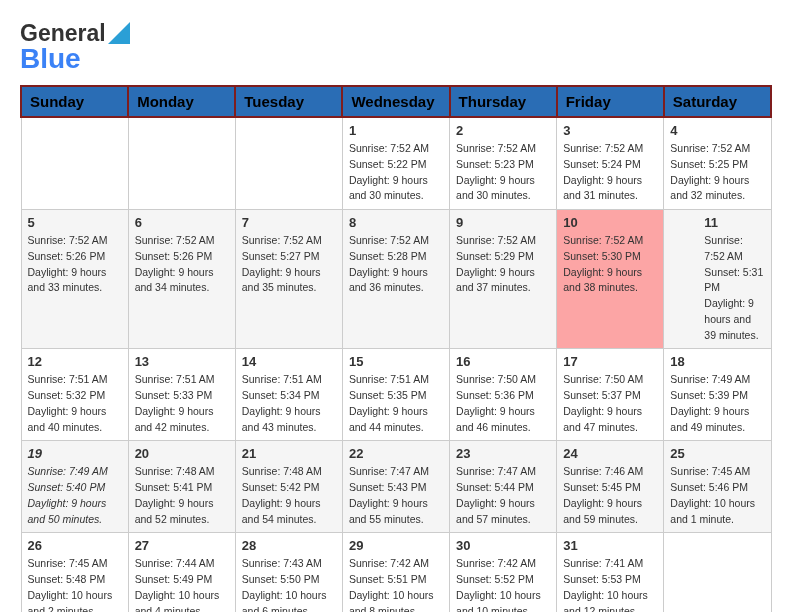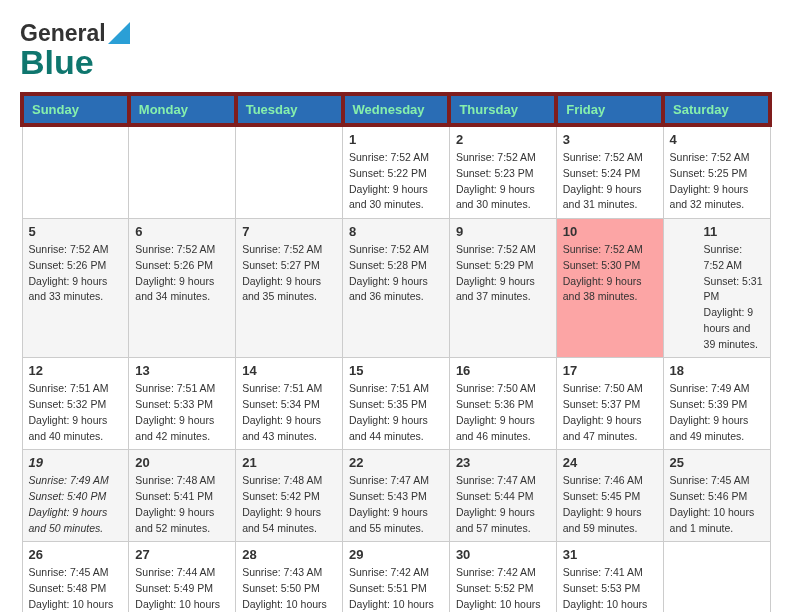--- a/index.html
+++ b/index.html
@@ -34,26 +34,26 @@
       font-size: 16px;
       color: #333;
     }
     table {
       width: 100%;
       border-collapse: collapse;
       table-layout: fixed;
     }
     thead tr th {
       background-color: #2a6db5;
-      color: #86efac;
+      color: #000000;
       text-align: left;
       padding: 6px 8px;
-      font-size: 13px;
+      font-size: 15px;
       font-weight: bold;
-      border: 4px solid #7f1d1d;
+      border: 2px solid #7f1d1d;
     }
     tbody tr td {
       border: 1px solid #ccc;
       vertical-align: top;
       padding: 5px 6px;
       height: 90px;
       font-size: 11px;
       color: #333;
       background: #fff;
     }
@@ -79,21 +79,21 @@
 
 <div class="header">
   <div class="logo">
     <div style="display:flex; align-items:flex-start;">
       <span style="font-size:23px; font-weight:bold; color:#333;">General</span>
       <svg width="22" height="22" viewBox="0 0 22 22" style="margin-left:2px; margin-top:2px;">
         <polygon points="0,22 22,0 22,22" fill="#2a9fd6"></polygon>
       </svg>
     </div>
     <div style="display:flex; justify-content:flex-end; margin-top:-4px;">
-      <span style="font-size:34px; font-weight:bold; color:#0f766e; margin-left: 0;">Blue</span>
+      <span style="font-size:28px; font-weight:bold; color:#3b82f6; margin-left: 0;">Blue</span>
     </div>
   </div>
   <div class="title-area">
     <div class="month-title"></div>
     <div class="subtitle"></div>
   </div>
 </div>
 
 <table>
   <thead>

